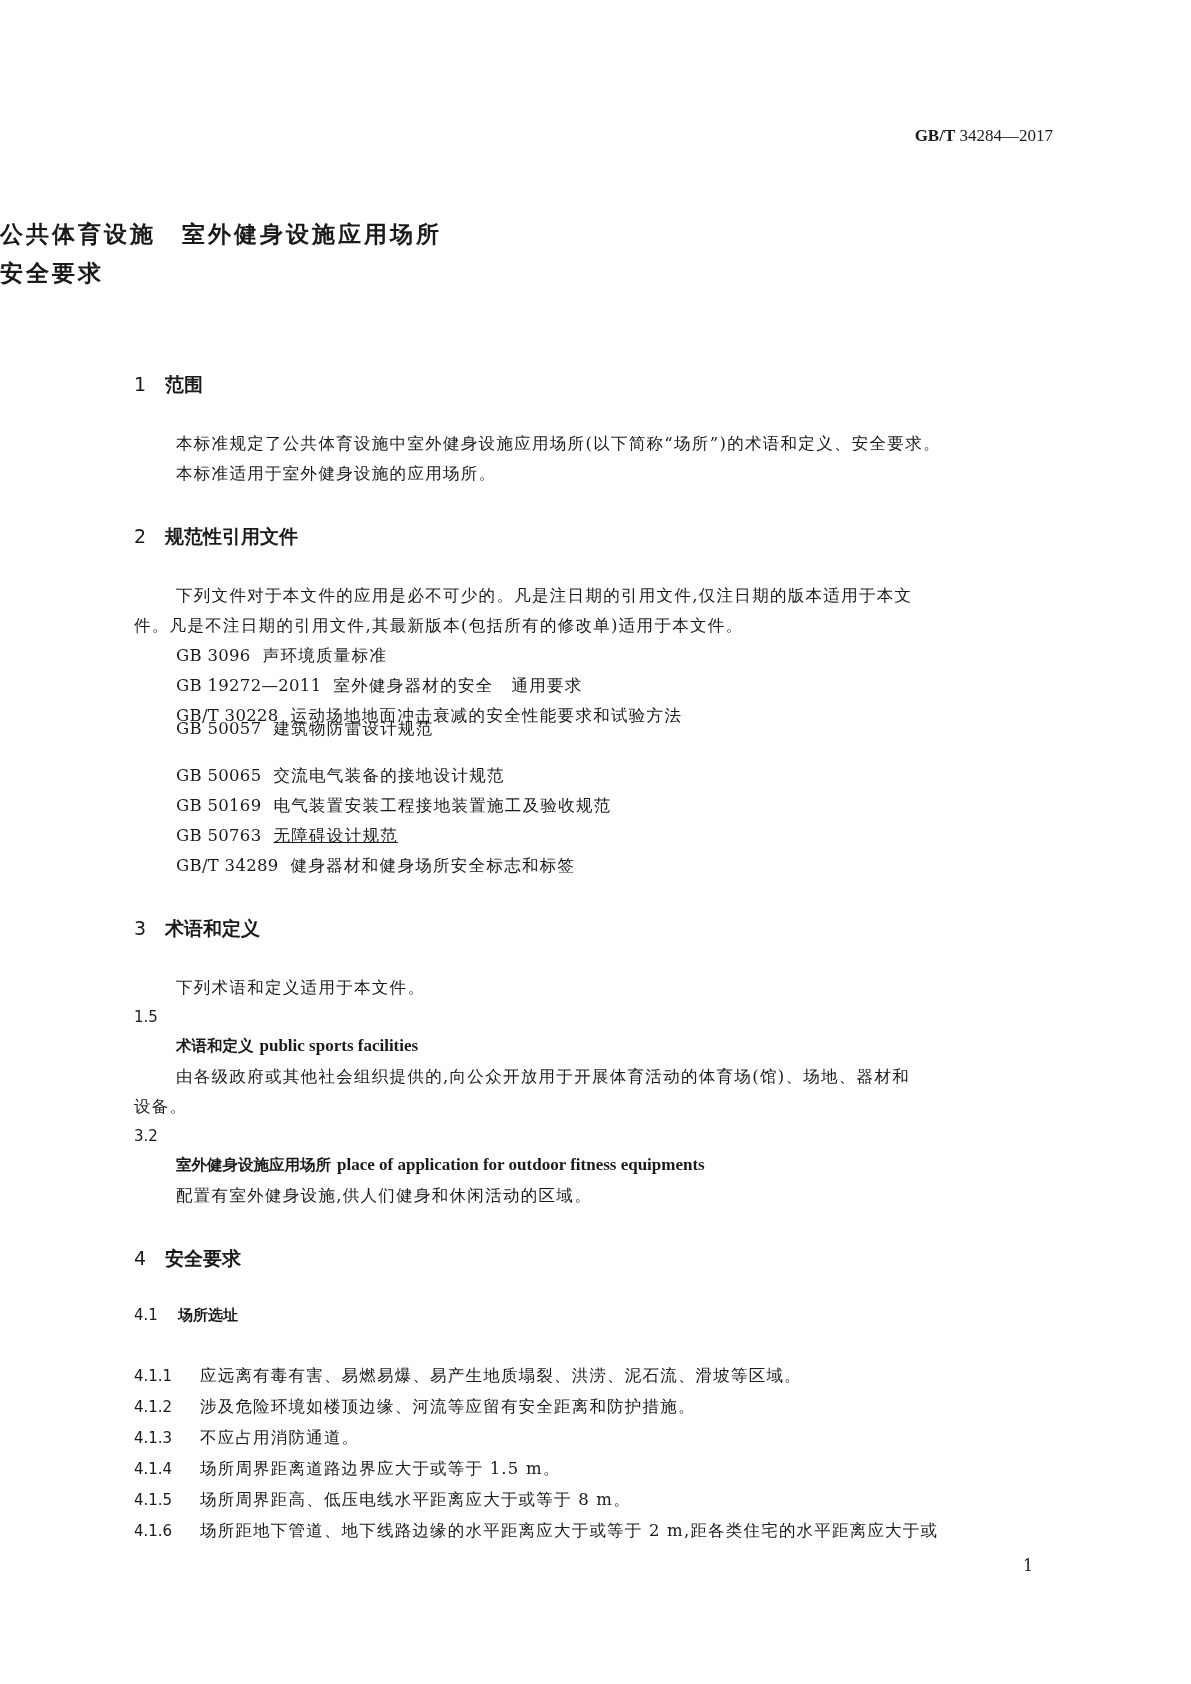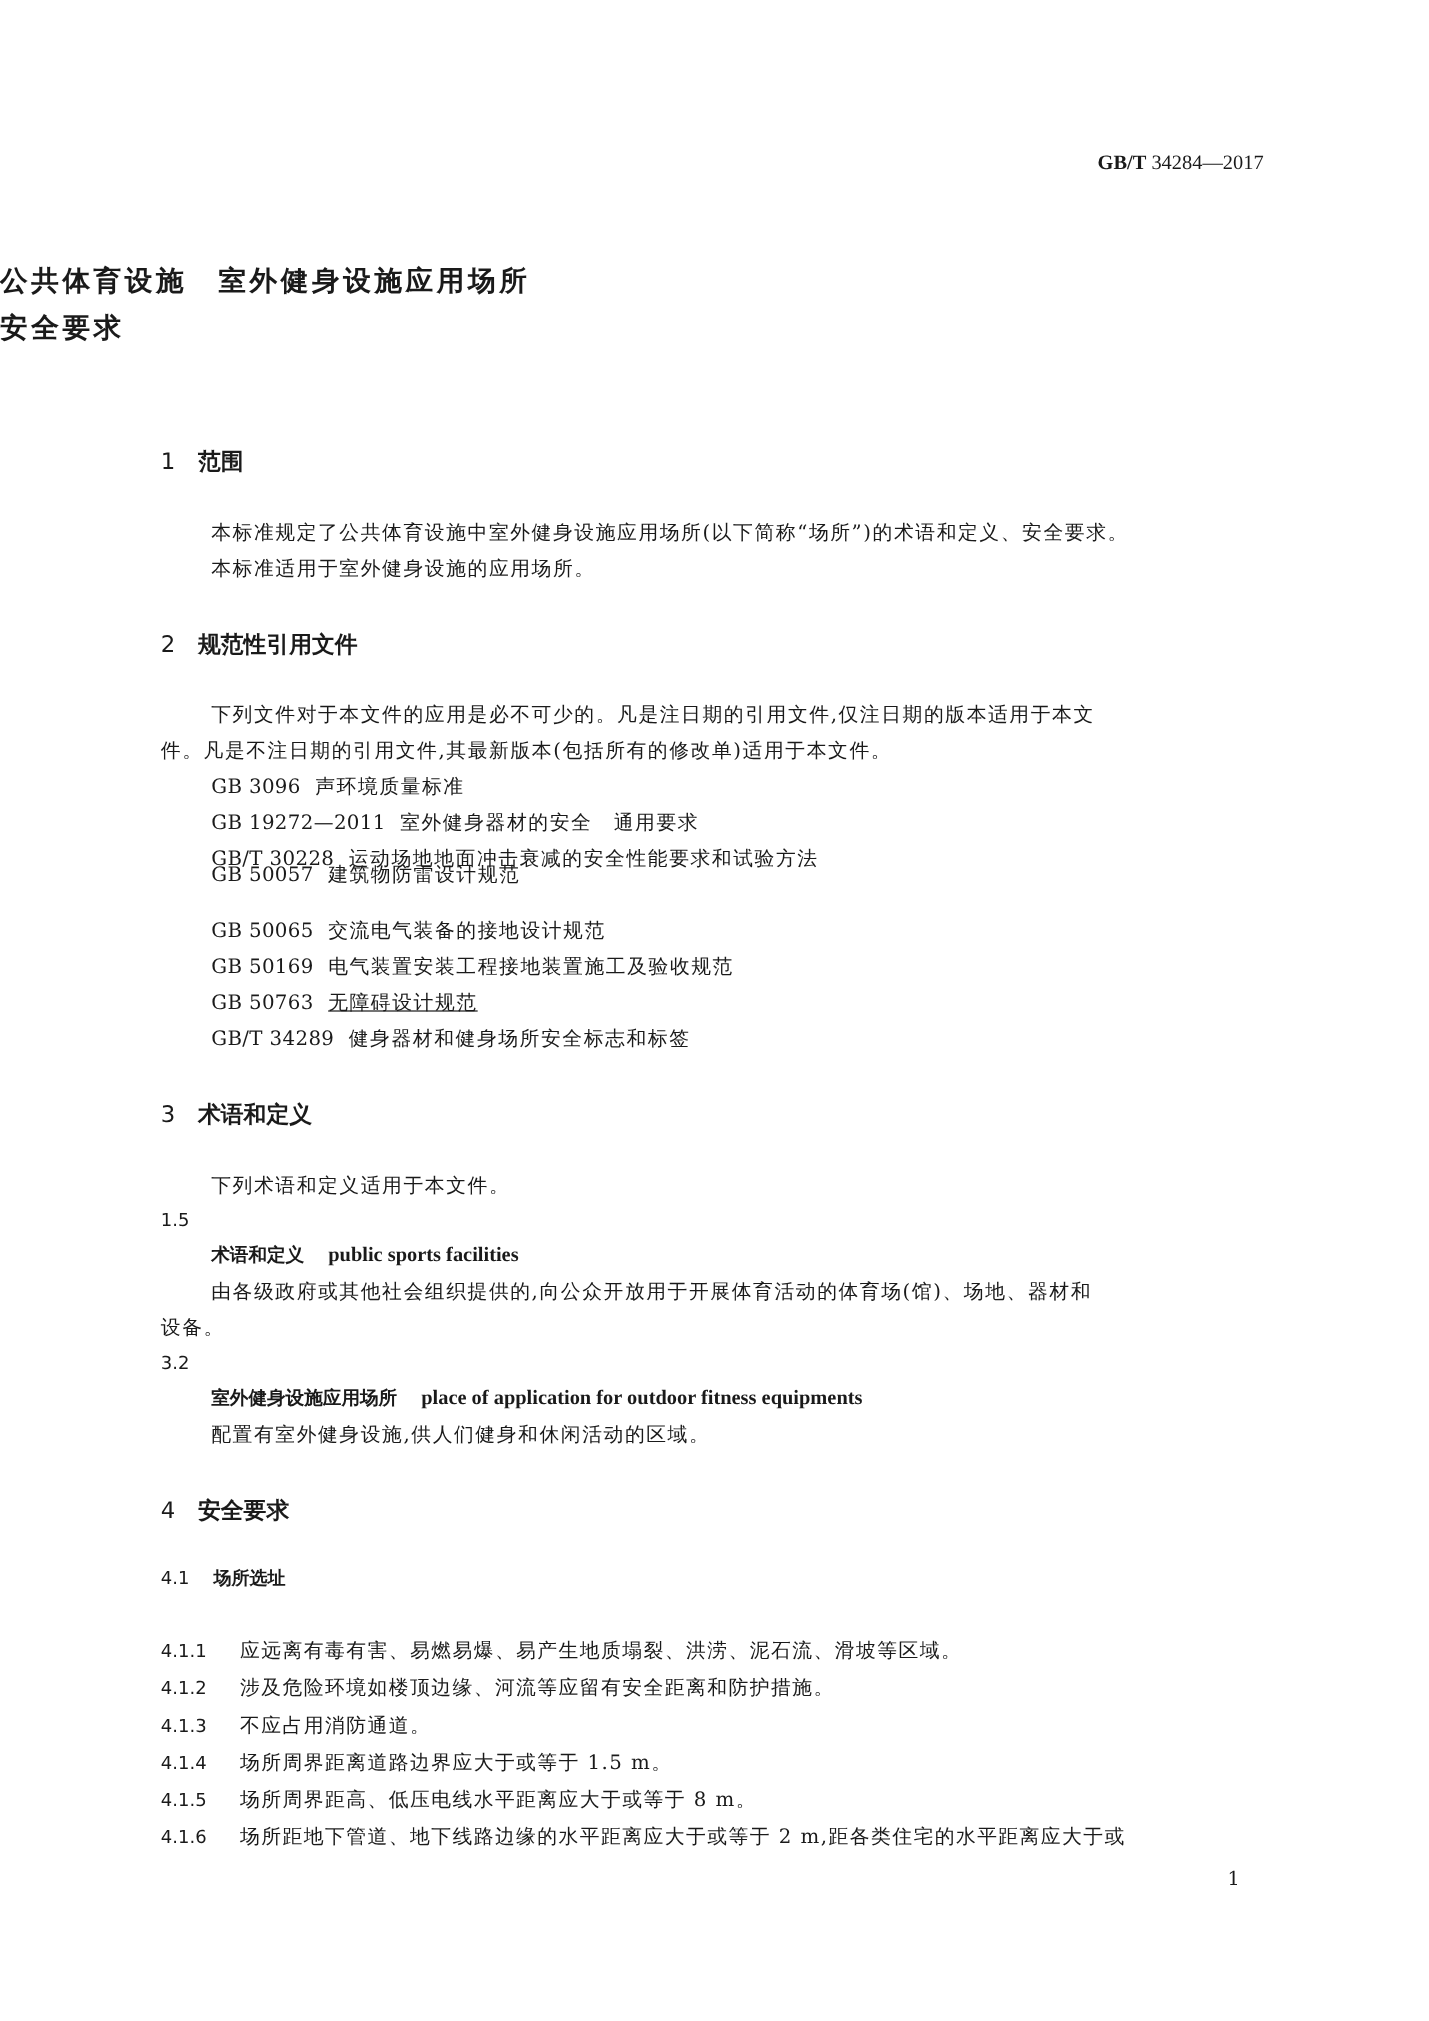--- a/index.html
+++ b/index.html
@@ -39,21 +39,21 @@
     .ref .code { display: inline-block; margin-right: 12px; letter-spacing: 0.3px; }
     .term-num {
       left: 134px; font-family: "DejaVu Sans", sans-serif; font-size: 15px;
     }
     .term {
       left: 176px;
       font-family: "DejaVu Sans", sans-serif; font-weight: bold; font-size: 15.5px;
     }
     .term .en {
       font-family: "Liberation Serif", serif; font-weight: bold; font-size: 17px;
-      margin-left: 20px;
+      margin-left: 6px;
     }
     .h2 {
       left: 134px; font-family: "DejaVu Sans", sans-serif; font-weight: bold; font-size: 15px;
     }
     .h2 .num { display: inline-block; width: 44px; font-weight: normal; }
     .clause {
       left: 134px;
       font-size: 16.5px; letter-spacing: 1.2px;
     }
     .clause .num {

